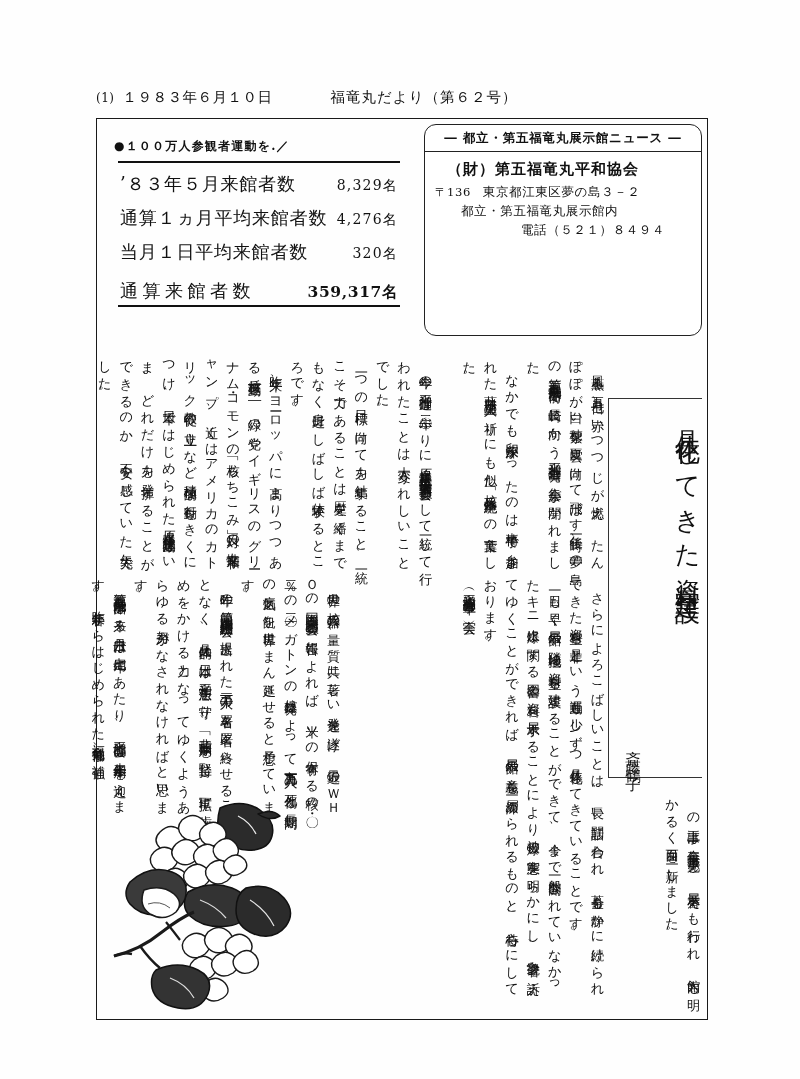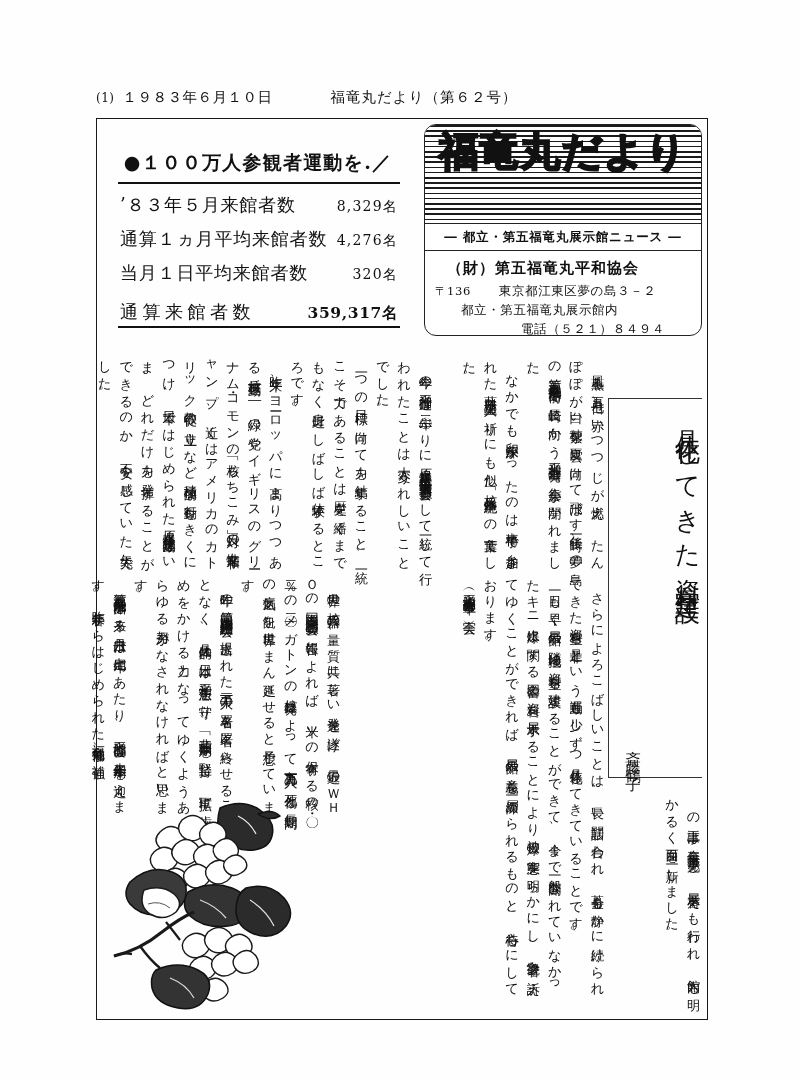--- a/index.html
+++ b/index.html
@@ -56,27 +56,26 @@
   #stats {
     position: absolute;
     left: 104px;
     top: 128px;
     width: 308px;
     height: 208px;
     box-sizing: border-box;
     padding: 6px 10px 0 10px;
   }
   #stats .stats-title {
-    font-size: 19px;
+    font-size: 12px;
     font-weight: bold;
     letter-spacing: 1.2px;
-    text-align: center;
+    text-align: left;
     padding: 4px 0 6px 0;
     white-space: nowrap;
-    margin-top: 12px;
   }
   #stats .rule-top {
     border-top: 2.2px solid #111;
     margin: 0 2px 0 4px;
   }
   #stats .rule-bottom {
     border-top: 2.2px solid #111;
     margin: 6px 2px 0 4px;
   }
   .stat-row {
@@ -157,21 +156,21 @@
     padding: 8px 0 4px 22px;
     white-space: nowrap;
   }
   #masthead .addr {
     font-size: 12.5px;
     letter-spacing: 0.6px;
     line-height: 1.5;
     padding: 0 14px 4px 10px;
     white-space: nowrap;
   }
-  #masthead .addr .zip { font-size: 11.5px; margin-right: 28px; }
+  #masthead .addr .zip { font-size: 11.5px; margin-right: 12px; }
   #masthead .addr .l2 { display: block; padding-left: 26px;}
   #masthead .addr .l3 { display: block; text-align: center; padding-left: 64px;}
 
   
   #headline {
     position: absolute;
     left: 608px;
     top: 398px;
     width: 96px;
     height: 380px;
@@ -301,23 +300,20 @@
     </div>
     <div class="stat-row">
       <span class="stat-label spread">通算来館者数</span>
       <span class="stat-value big">359,317名</span>
     </div>
 
     <div class="rule-bottom"></div>
   </div>
 
   <div id="masthead">
-    <div id="logo-band">
-      <div class="logo-text">福竜丸だより</div>
-    </div>
     <div class="sub-news">― 都立・第五福竜丸展示館ニュース ―</div>
     <div class="org-name">（財）第五福竜丸平和協会</div>
     <div class="addr">
       <span class="zip">〒136</span><span>東京都江東区夢の島３－２</span>
       <span class="l2">都立・第五福竜丸展示館内</span>
       <span class="l3">電話（５２１）８４９４</span>
     </div>
   </div>
 
   <div id="headline">

